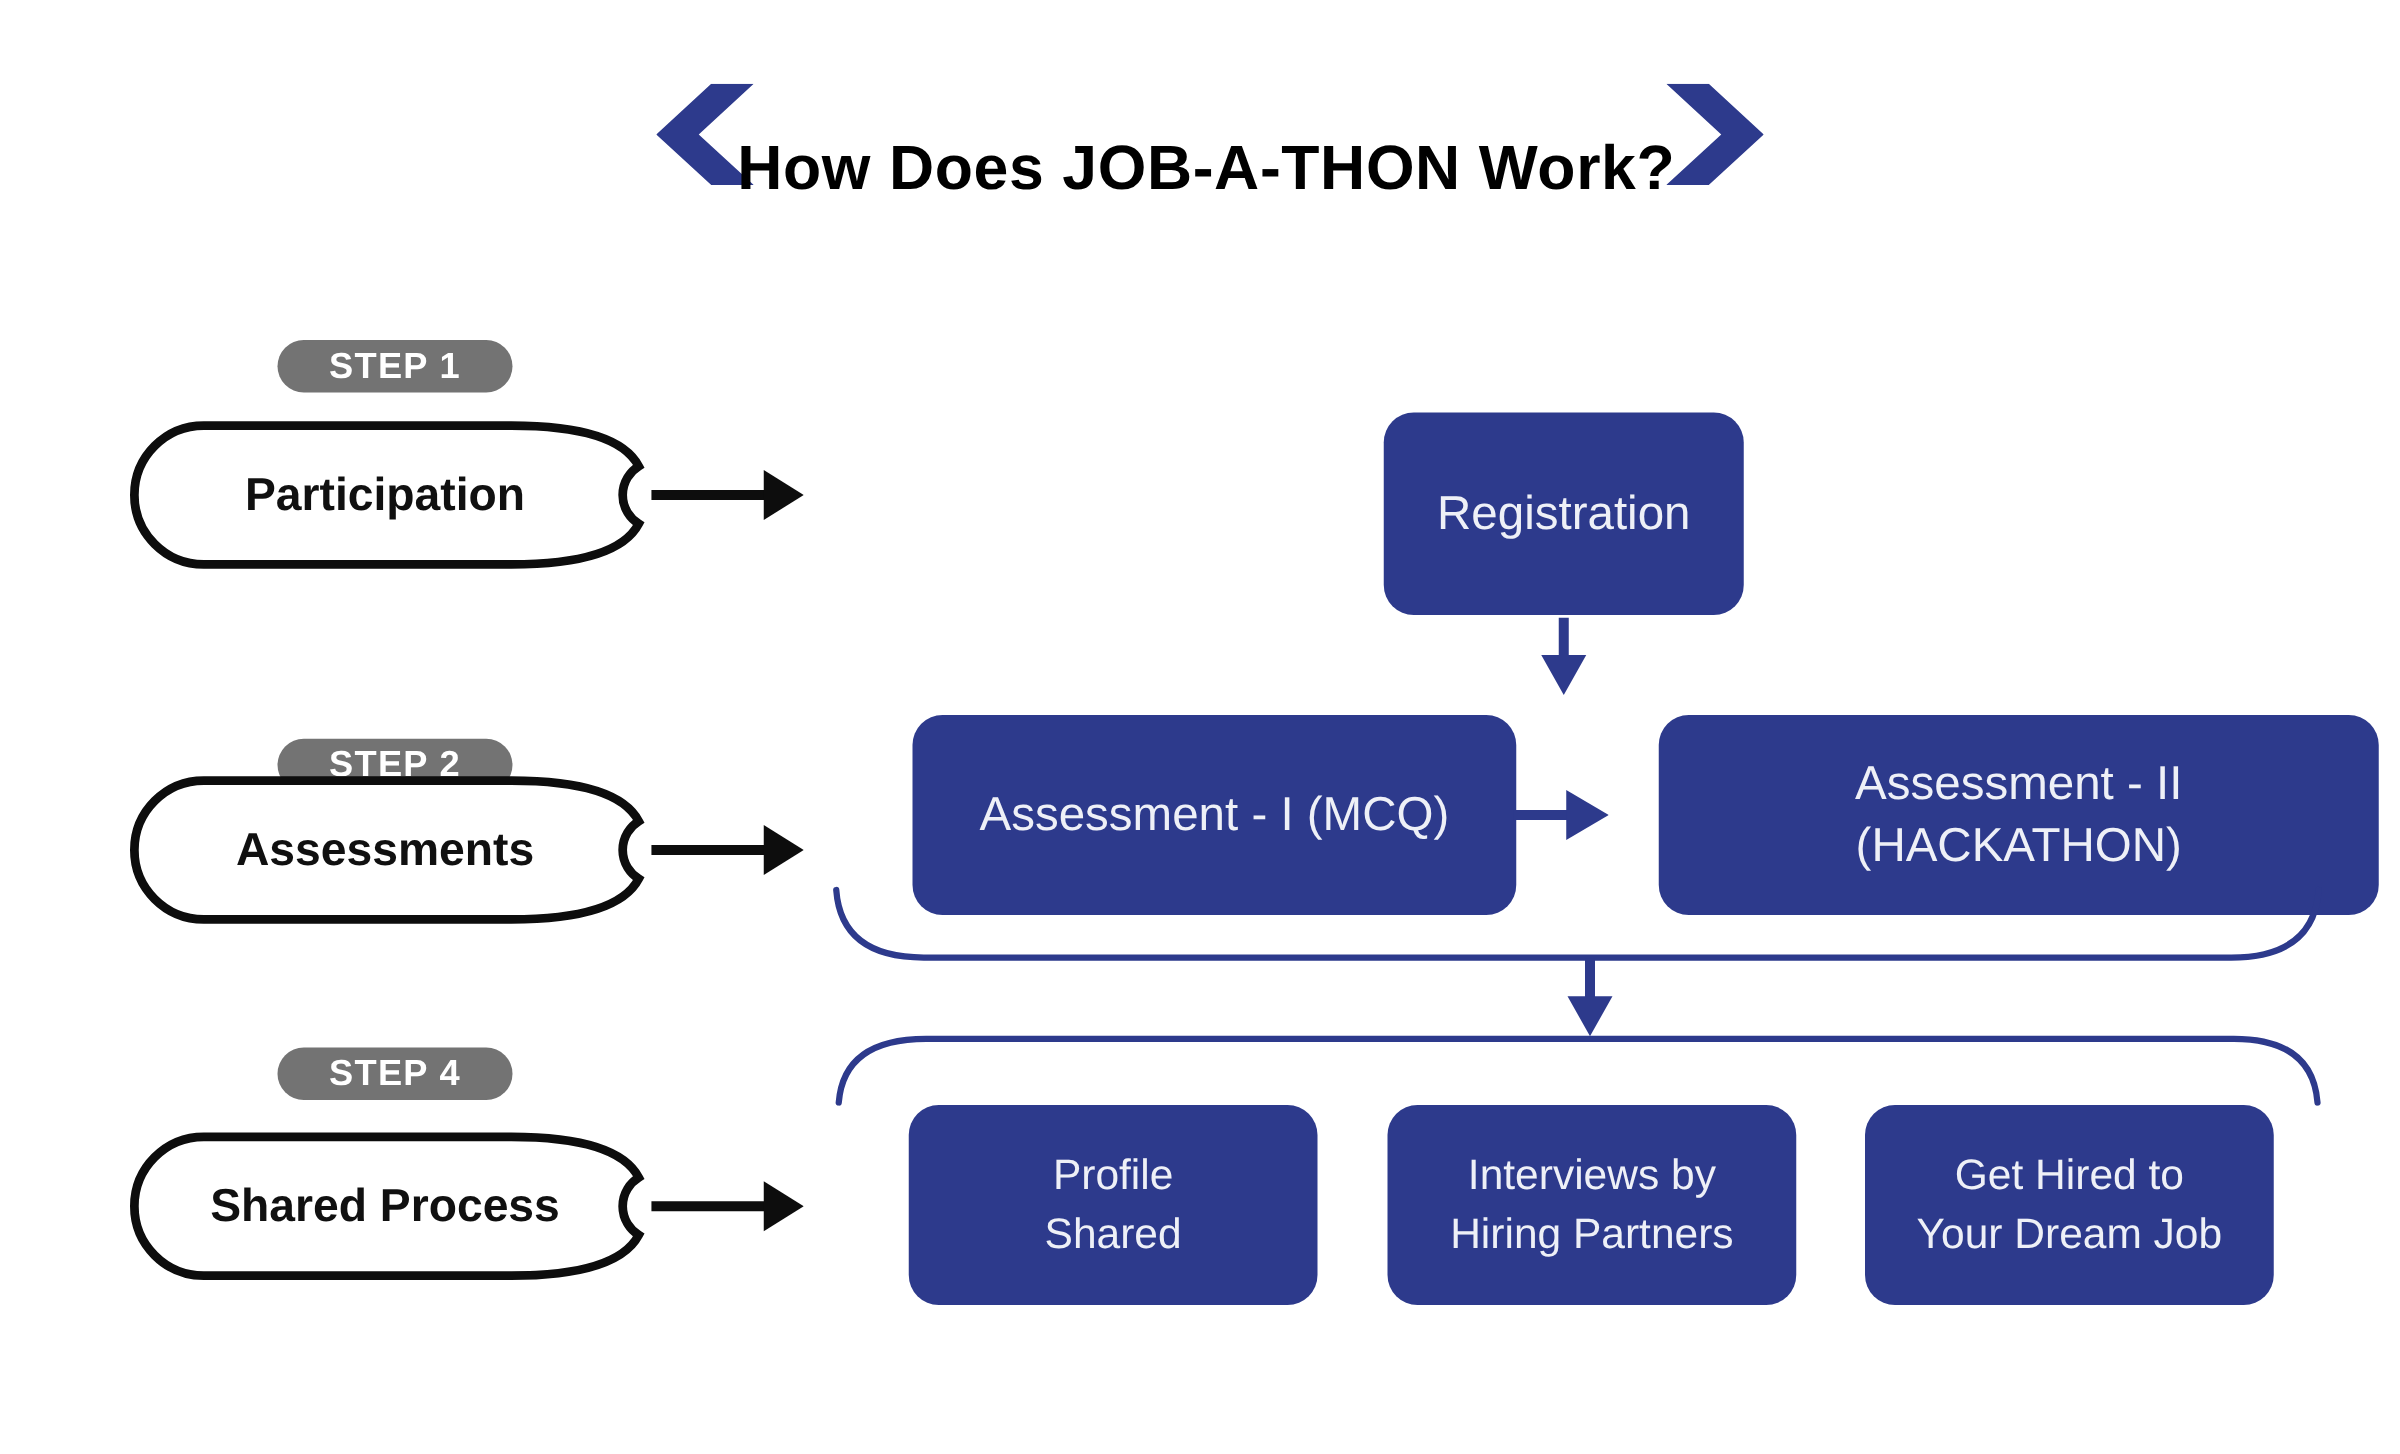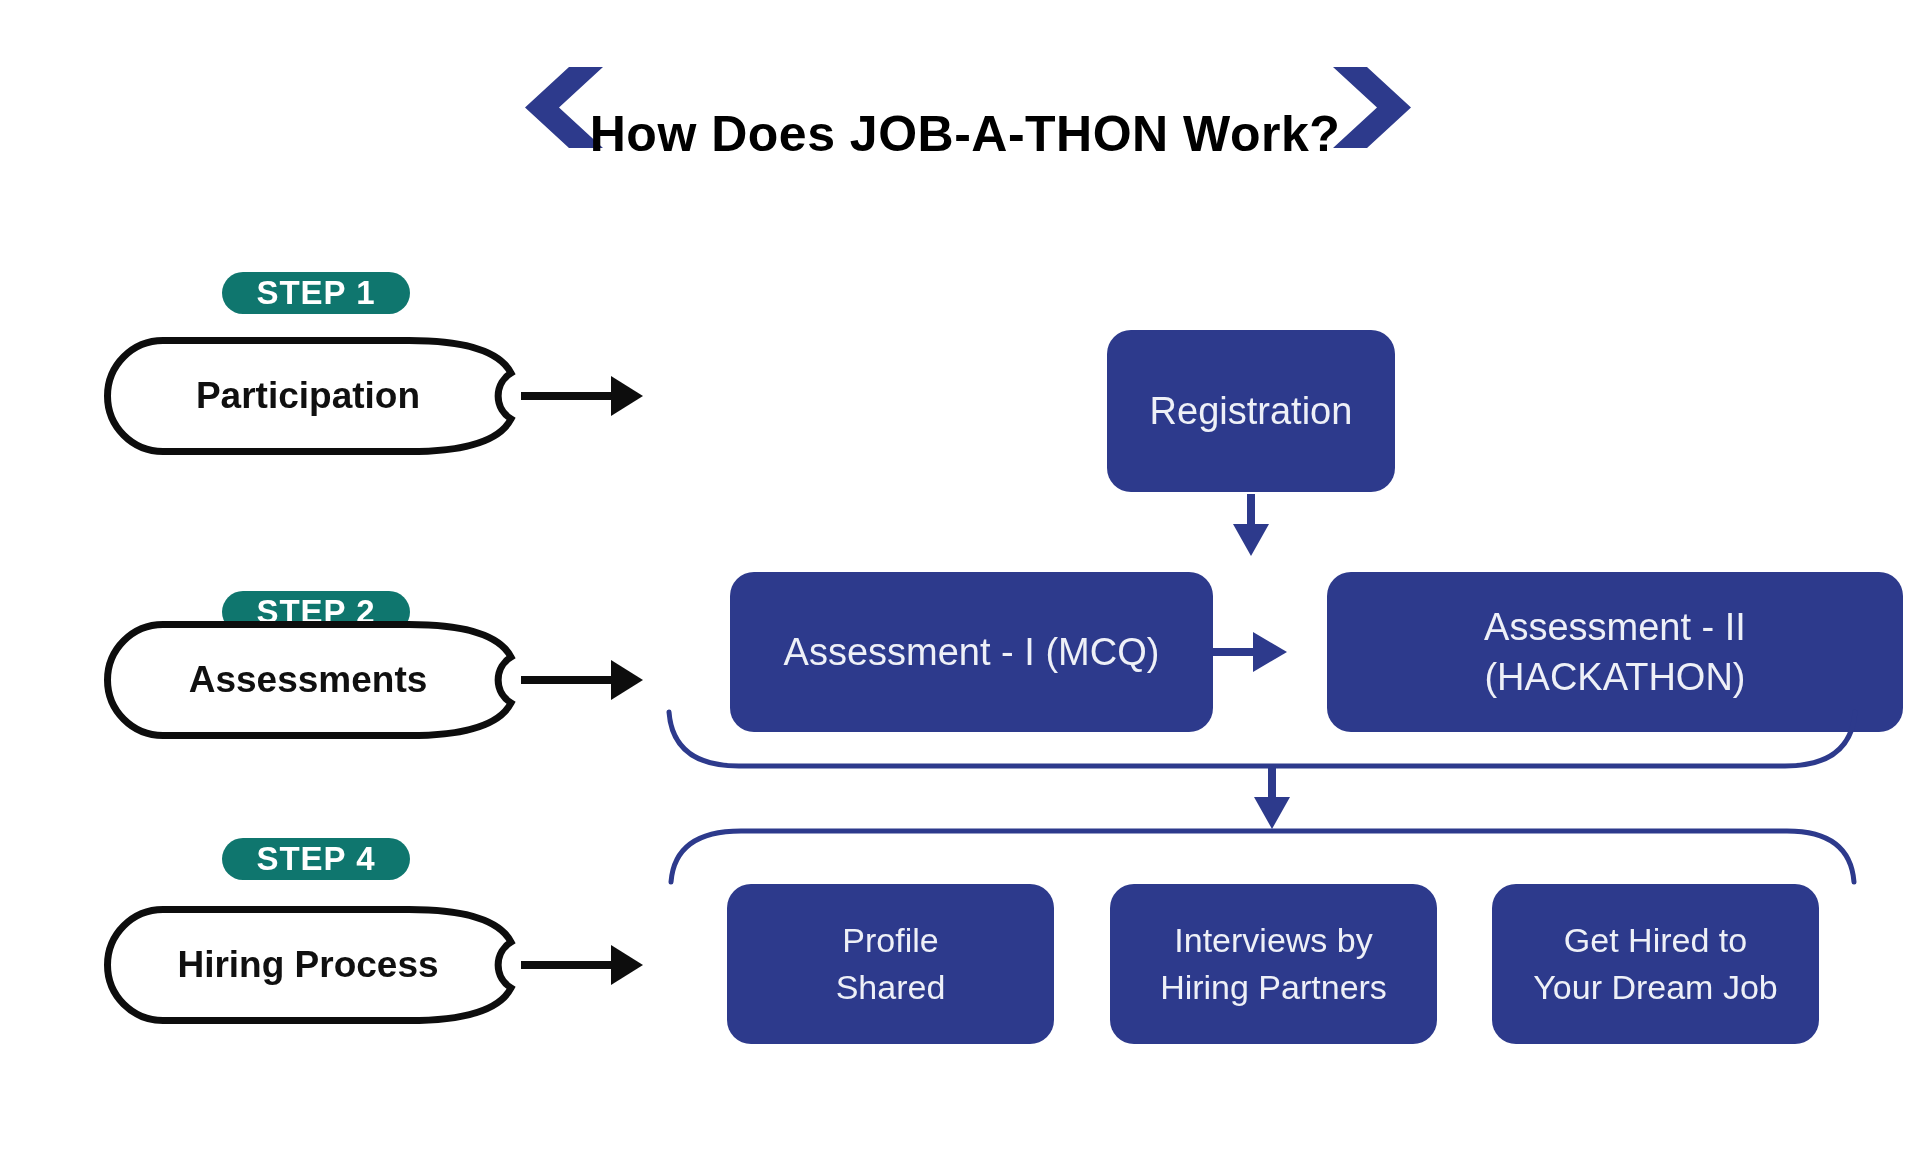--- a/index.html
+++ b/index.html
@@ -16,23 +16,23 @@
   .title{
     position:absolute;left:560px;top:72px;width:810px;text-align:center;
     font-size:50px;line-height:56px;font-weight:700;color:#000000;letter-spacing:.5px;
     white-space:nowrap;
   }
   .chev{position:absolute;top:67px;width:78px;height:81px;color:var(--blue);}
   .chev-left{left:525px;}
   .chev-right{left:1333px;}
   
   .badge{
-    position:absolute;left:222px;width:188px;height:42px;background:#0f766e;color:#fff;
+    position:absolute;left:222px;width:188px;height:42px;background:#737373;color:#fff;
     border-radius:22px;display:flex;align-items:center;justify-content:center;
-    font-size:33px;font-weight:700;letter-spacing:1px;
+    font-size:29px;font-weight:700;letter-spacing:1px;
   }
   .badge-1{top:272px;} .badge-2{top:555px;margin-top:36px;} .badge-3{top:838px;}
   
   .pill{position:absolute;left:104px;width:422px;height:122px;color:#0d0d0d;}
   .pill-1{top:335px;} .pill-2{top:619px;} .pill-3{top:904px;}
   .pill svg{position:absolute;inset:0;}
   .pill-label{
     position:absolute;inset:0;display:flex;align-items:center;justify-content:center;
     font-size:37px;font-weight:700;color:#101010;padding-right:14px;
   }
@@ -102,21 +102,21 @@
         <rect x="0" y="18" width="96" height="8" fill="currentColor"></rect>
         <polygon fill="currentColor" points="90,2 122,22 90,42"></polygon>
       </svg>
   </span>
 
   <div class="badge badge-3">STEP 4</div>
   <div class="pill pill-3">
     <svg viewBox="0 0 422 122">
       <path d="M 59 5.5 L 305 5.5 Q 390 5.5 407 38 A 27 27 0 0 0 407 84 Q 390 116.5 305 116.5 L 59 116.5 A 55.5 55.5 0 0 1 59 5.5 Z" fill="#ffffff" stroke="currentColor" stroke-width="7"></path>
     </svg>
-    <div class="pill-label">Hiring Process</div>
+    <div class="pill-label">Shared Process</div>
   </div>
   <span class="black-arrow black-arrow-3">
     <svg viewBox="0 0 122 44" width="122" height="44">
         <rect x="0" y="18" width="96" height="8" fill="currentColor"></rect>
         <polygon fill="currentColor" points="90,2 122,22 90,42"></polygon>
       </svg>
   </span>
 
   <div class="box box-registration">Registration</div>
   <span class="arrow-down-reg blue">

